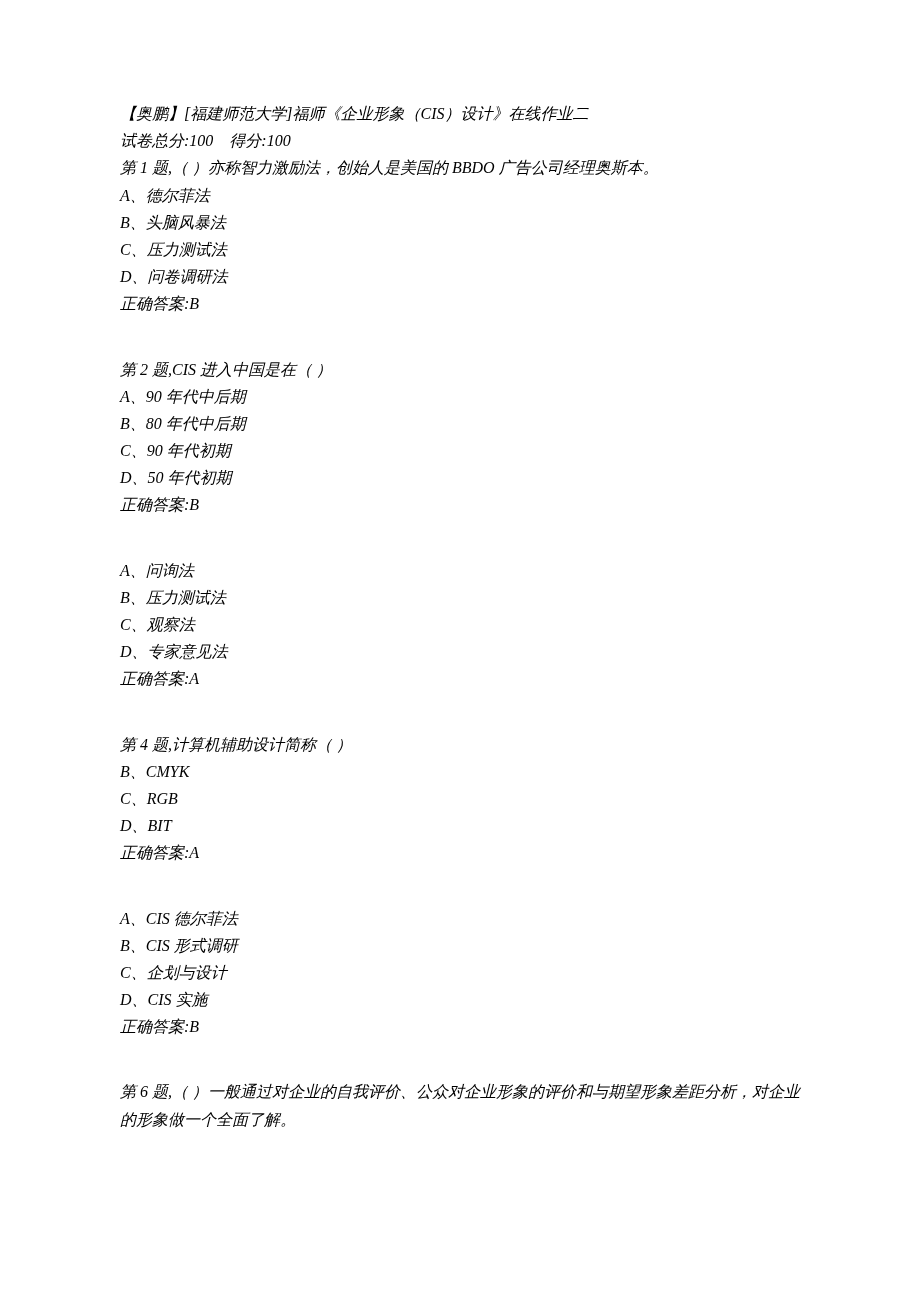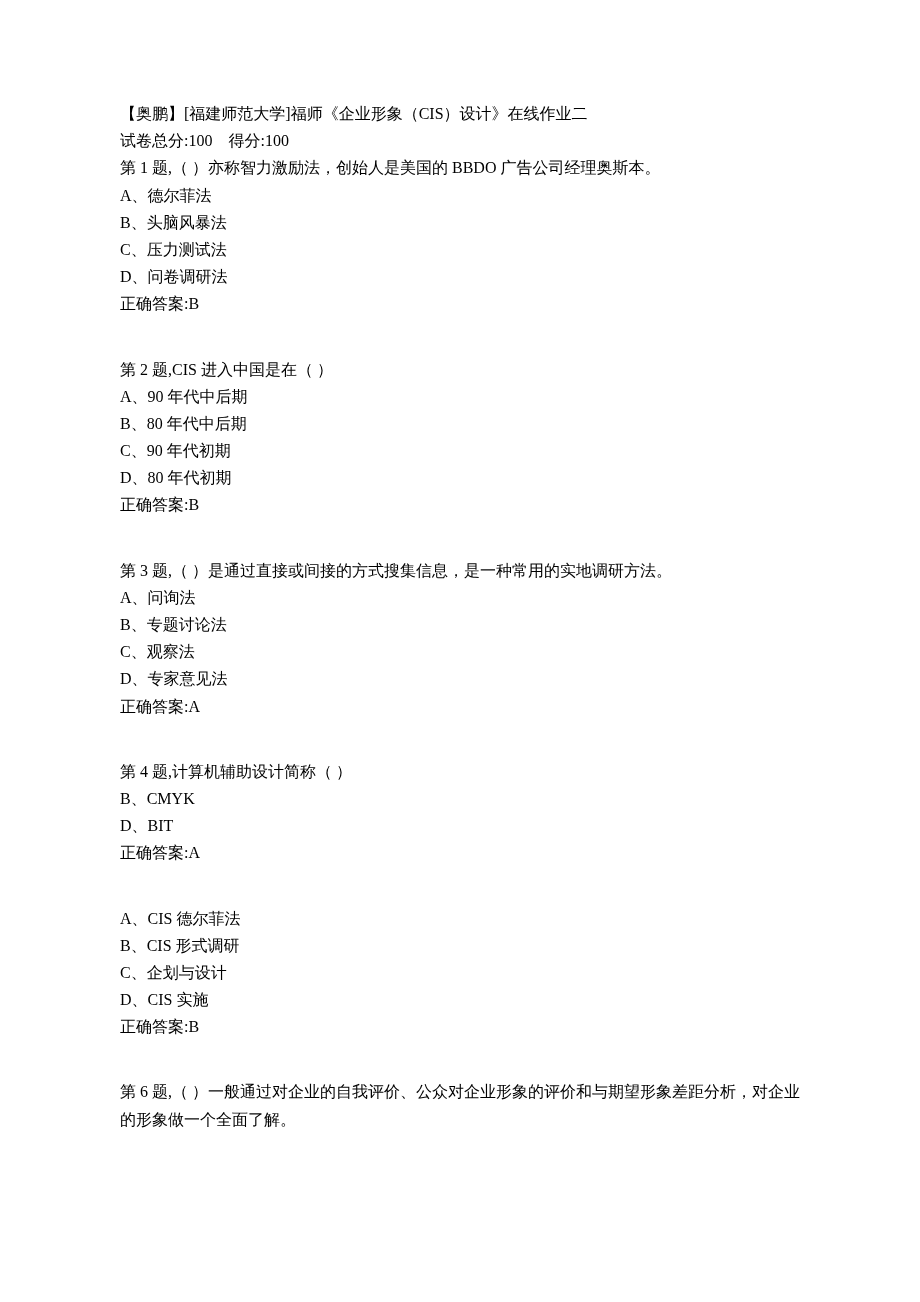--- a/index.html
+++ b/index.html
@@ -11,20 +11,21 @@
       background: #ffffff;
       font-family: "SimSun", "宋体", serif;
       font-size: 16px;
       line-height: 1.7;
       color: #000000;
       padding: 100px 120px 100px 120px;
       width: 920px;
     }
     .line {
       white-space: pre-wrap;
+      font-style: italic;
     }
     .question-block {
       margin-bottom: 38px;
     }
     .q6 {
       margin-bottom: 6px;
     }
   </style>
 </head>
 <body>
@@ -39,36 +40,36 @@
   <div class="line">C、压力测试法</div>
   <div class="line">D、问卷调研法</div>
   <div class="line">正确答案:B</div>
 </div>
 
 <div class="question-block">
   <div class="line">第 2 题,CIS 进入中国是在（ ）</div>
   <div class="line">A、90 年代中后期</div>
   <div class="line">B、80 年代中后期</div>
   <div class="line">C、90 年代初期</div>
-  <div class="line">D、80 年代初期</div>
+  <div class="line">D、50 年代初期</div>
   <div class="line">正确答案:B</div>
 </div>
 
 <div class="question-block">
-  <div class="line">第 3 题,（ ）是通过直接或间接的方式搜集信息，是一种常用的实地调研方法。</div>
   <div class="line">A、问询法</div>
-  <div class="line">B、专题讨论法</div>
+  <div class="line">B、压力测试法</div>
   <div class="line">C、观察法</div>
   <div class="line">D、专家意见法</div>
   <div class="line">正确答案:A</div>
 </div>
 
 <div class="question-block">
   <div class="line">第 4 题,计算机辅助设计简称（ ）</div>
   <div class="line">B、CMYK</div>
+  <div class="line">C、RGB</div>
   <div class="line">D、BIT</div>
   <div class="line">正确答案:A</div>
 </div>
 
 <div class="question-block">
   <div class="line">A、CIS 德尔菲法</div>
   <div class="line">B、CIS 形式调研</div>
   <div class="line">C、企划与设计</div>
   <div class="line">D、CIS 实施</div>
   <div class="line">正确答案:B</div>

